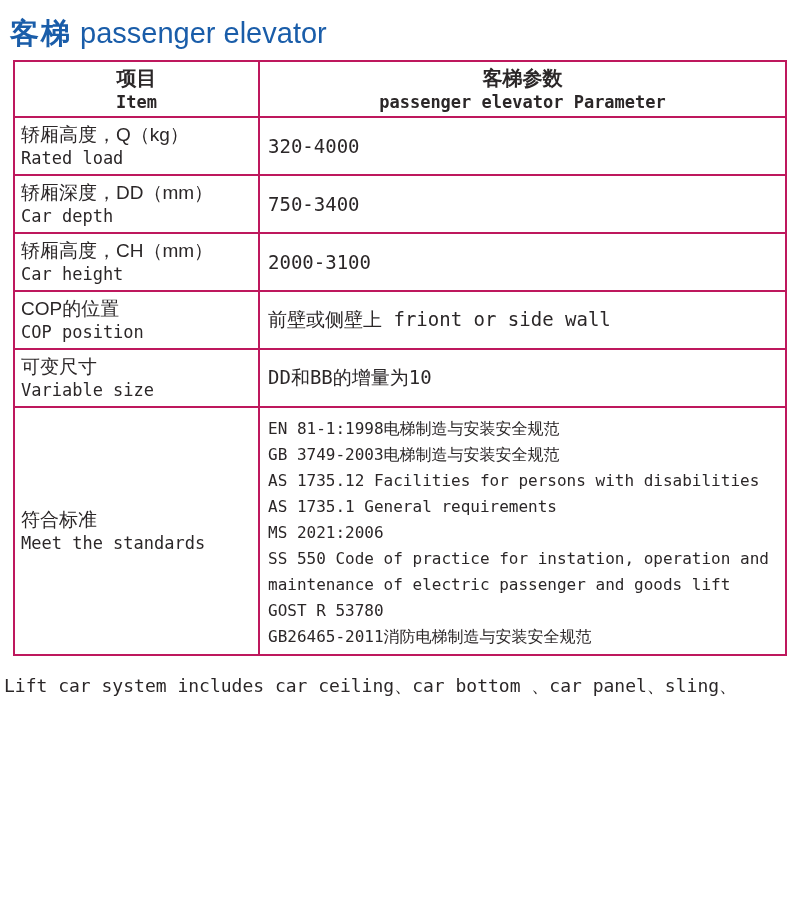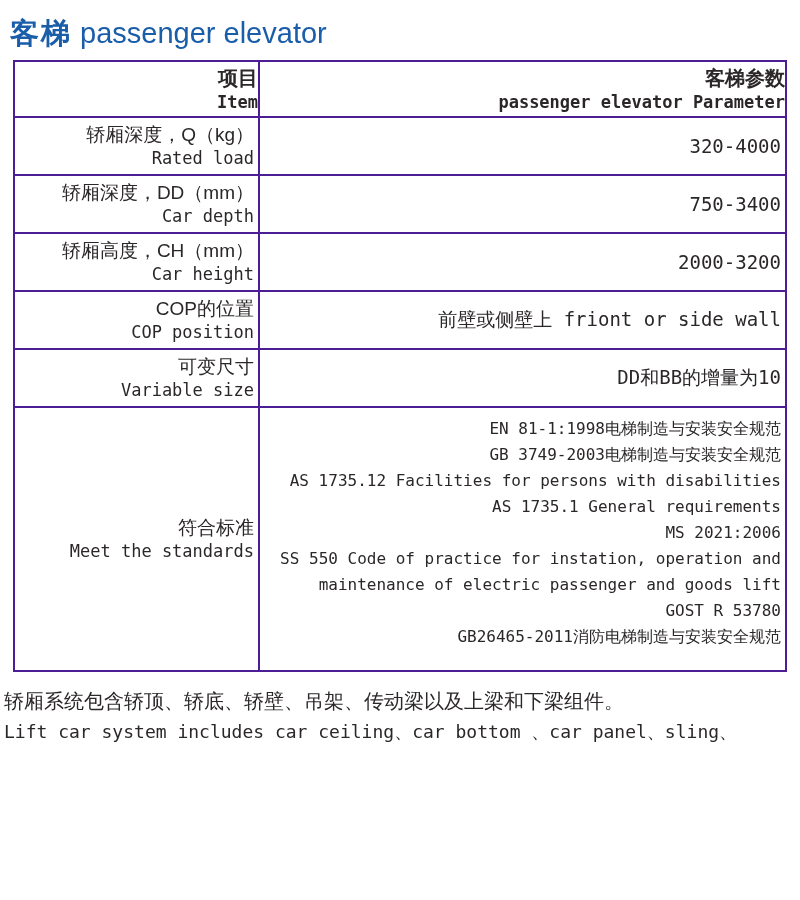--- a/index.html
+++ b/index.html
@@ -29,22 +29,21 @@
   .title .en {
     font-family: "Liberation Sans", sans-serif;
   }
   table.params {
     margin-left: 13px;
     width: 772px;
     border-collapse: collapse;
     table-layout: fixed;
   }
   table.params, table.params th, table.params td {
-    border: 2px solid #4c1d95;
-    text-align: right;
+    border: 2px solid #be185d;
   }
   col.c-item  { width: 245px; }
   col.c-value { width: 527px; }
   th, td { vertical-align: middle; }
   th.hdr {
     height: 50px;
     text-align: center;
     font-weight: bold;
     padding: 2px 0;
   }
@@ -65,21 +64,21 @@
     font-family: "DejaVu Sans Mono", monospace;
     white-space: nowrap;
   }
   td.value-cell {
     padding: 2px 4px 2px 8px;
     font-size: 19px;
     font-family: "DejaVu Sans Mono", monospace;
     white-space: nowrap;
   }
   td.standards-cell {
-    padding: 8px 4px 20px 8px;
+    padding: 8px 4px 4px 8px;
     margin-top: 11px;
   }
   .std-line {
     font-size: 16px;
     line-height: 26px;
     font-family: "DejaVu Sans Mono", monospace;
     white-space: nowrap;
   }
   .footer {
     margin: 14px 0 0 4px;
@@ -119,42 +118,42 @@
         <div class="hdr-en">Item</div>
       </th>
       <th class="hdr">
         <div class="hdr-zh">客梯参数</div>
         <div class="hdr-en">passenger elevator Parameter</div>
       </th>
     </tr>
 
     <tr>
       <td class="item-cell">
-        <div class="item-zh">轿厢深度，Q（kg）</div>
+        <div class="item-zh">轿厢高度，Q（kg）</div>
         <div class="item-en">Rated load</div>
       </td>
       <td class="value-cell">320-4000</td>
     </tr>
 
 
     <tr>
       <td class="item-cell">
         <div class="item-zh">轿厢深度，DD（mm）</div>
         <div class="item-en">Car depth</div>
       </td>
       <td class="value-cell">750-3400</td>
     </tr>
 
 
     <tr>
       <td class="item-cell">
         <div class="item-zh">轿厢高度，CH（mm）</div>
         <div class="item-en">Car height</div>
       </td>
-      <td class="value-cell">2000-3200</td>
+      <td class="value-cell">2000-3100</td>
     </tr>
 
 
     <tr>
       <td class="item-cell">
         <div class="item-zh">COP的位置</div>
         <div class="item-en">COP position</div>
       </td>
       <td class="value-cell">前壁或侧壁上 friont or side wall</td>
     </tr>
@@ -181,18 +180,17 @@
         <div class="std-line">SS 550 Code of practice for instation, operation and</div>
         <div class="std-line">maintenance of electric passenger and goods lift</div>
         <div class="std-line">GOST R 53780</div>
         <div class="std-line">GB26465-2011消防电梯制造与安装安全规范</div>
       </td>
     </tr>
   </tbody>
     </table>
 
   <div class="footer">
-    <div class="footer-zh">轿厢系统包含轿顶、轿底、轿壁、吊架、传动梁以及上梁和下梁组件。</div>
     <div class="footer-en">Lift car system includes car ceiling、car bottom 、car panel、sling、</div>
 
   </div>
 
 </div>
 
 </body></html>

